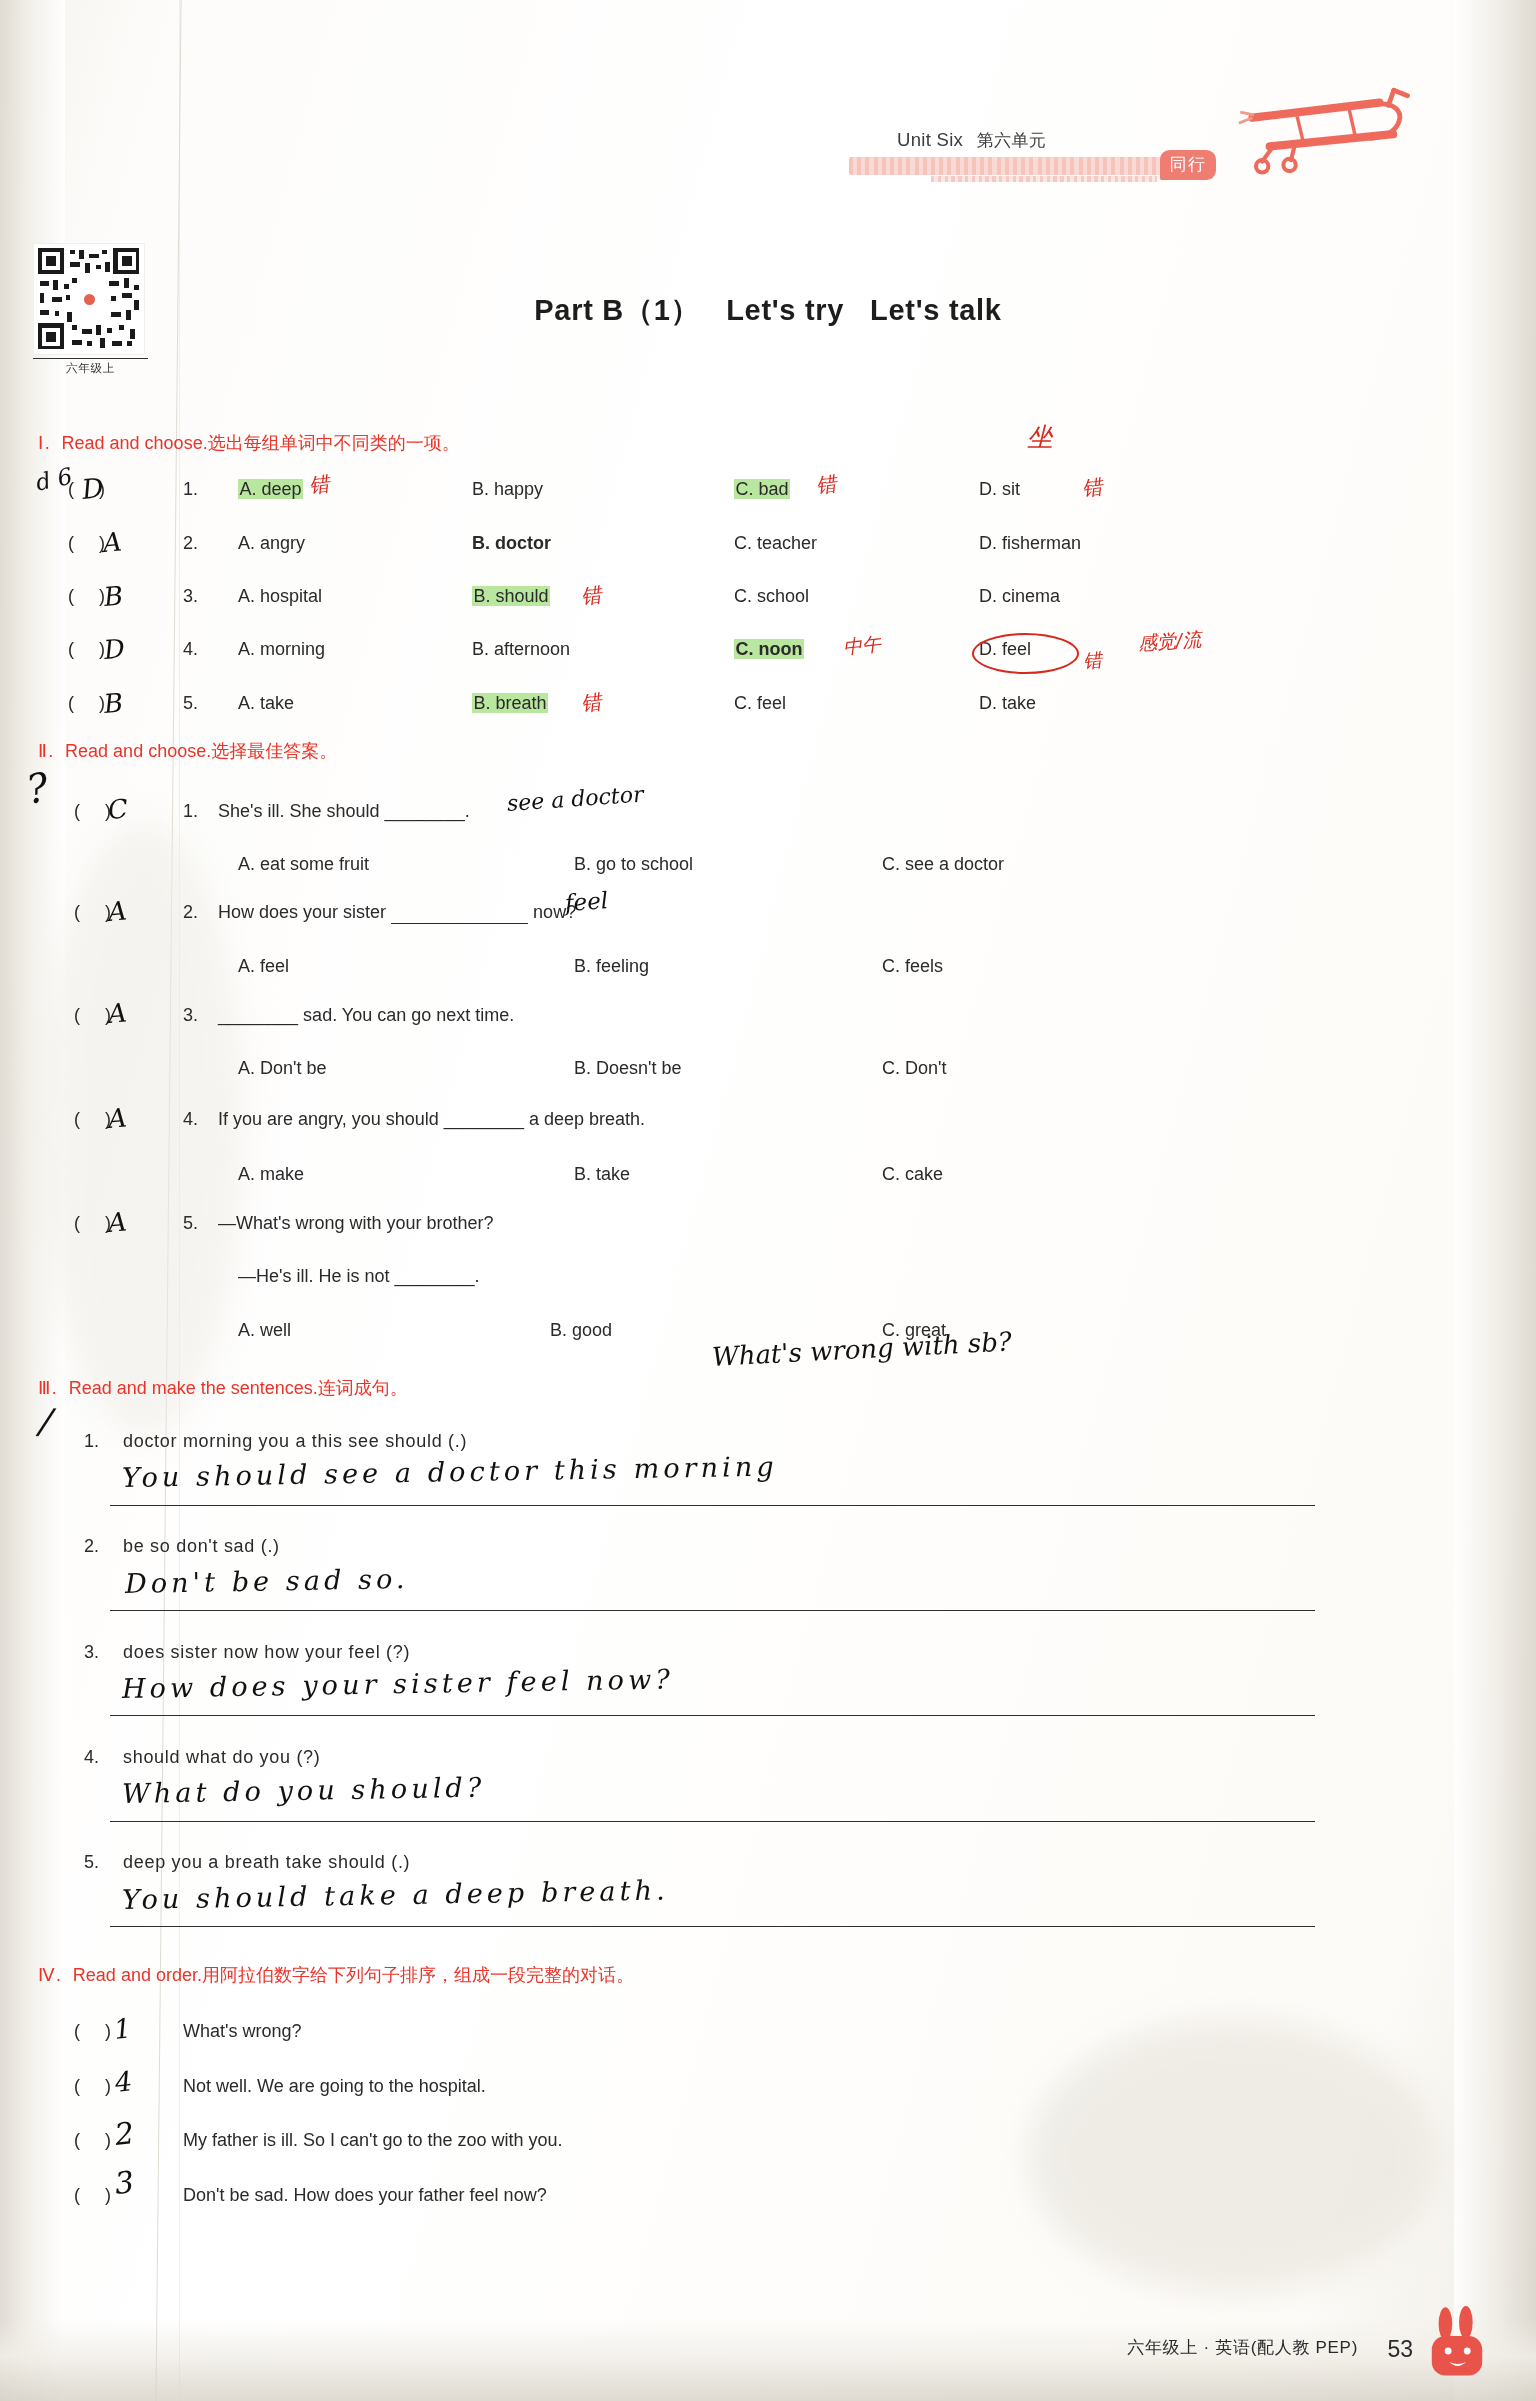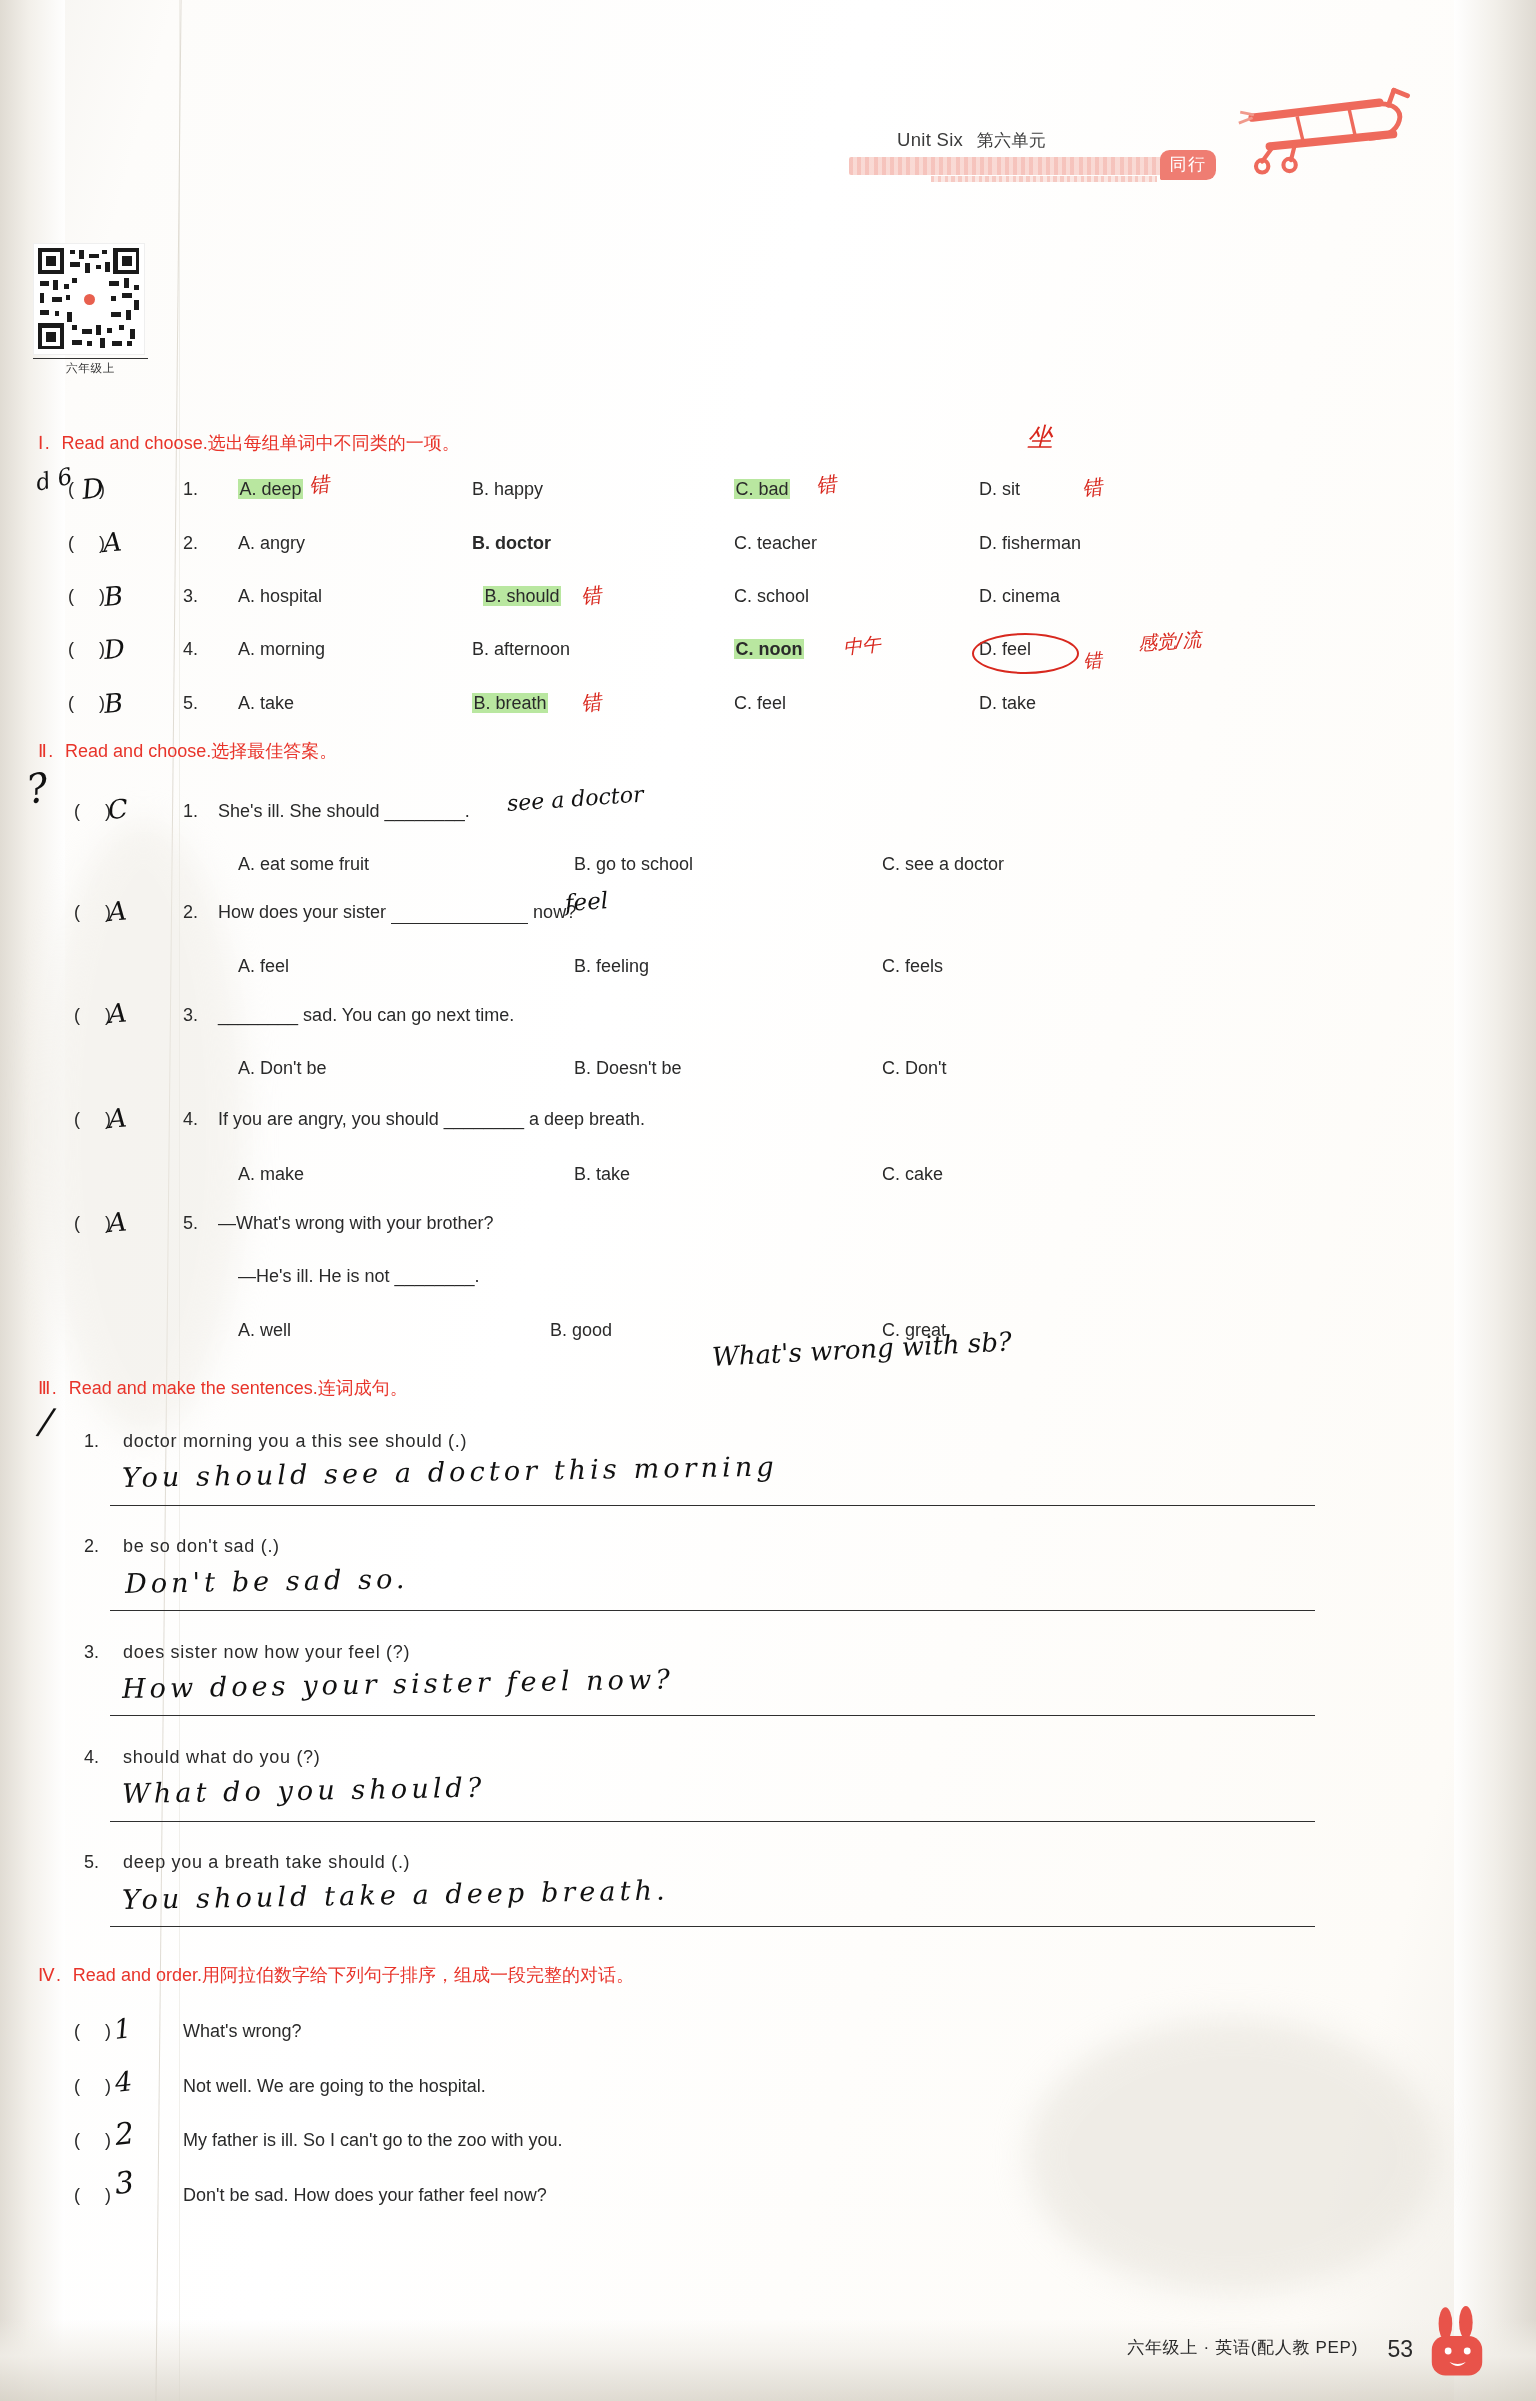--- a/index.html
+++ b/index.html
@@ -316,20 +316,23 @@
       <div class="qr-cell" style="left:38px;top:96px;width:9.6px;height:4.8px;"></div>
       <div class="qr-cell" style="left:53px;top:97px;width:4.8px;height:4.8px;"></div>
       <div class="qr-cell" style="left:66px;top:94px;width:4.8px;height:9.6px;"></div>
       <div class="qr-cell" style="left:78px;top:97px;width:9.6px;height:4.8px;"></div>
       <div class="qr-cell" style="left:93px;top:97px;width:4.8px;height:4.8px;"></div>
       <div class="qr-center"></div>
     </div>
     <div class="qr-caption">六年级上</div>
   </div>
 
+  <div class="main-title">
+    <span>Part B（1）</span><span class="gap"></span><span>Let's try</span><span class="gap"></span><span>Let's talk</span>
+  </div>
 
   <div class="sec-head" style="left:38px; top:431px;">
     <span class="num">Ⅰ</span><span>.</span>
     <span style="margin-left:6.8px">Read and choose.</span><span>选出每组单词中不同类的一项。</span>
   </div>
 
   <div class="paren" style="left:68px; top:479px;">(&nbsp;&nbsp;&nbsp;&nbsp;&nbsp;)</div>
   <div class="line" style="left:183px; top:479px;">1.</div>
   <div class="col" style="left:238px; top:479px;"><span class="hl">A. deep</span></div>
   <div class="col" style="left:472px; top:479px;">B. happy</div>
@@ -339,21 +342,21 @@
   <div class="paren" style="left:68px; top:533px;">(&nbsp;&nbsp;&nbsp;&nbsp;&nbsp;)</div>
   <div class="line" style="left:183px; top:533px;">2.</div>
   <div class="col" style="left:238px; top:533px;">A. angry</div>
   <div class="col" style="left:472px; top:533px;font-weight:bold;">B. doctor</div>
   <div class="col" style="left:734px; top:533px;">C. teacher</div>
   <div class="col" style="left:979px; top:533px;">D. fisherman</div>
 
   <div class="paren" style="left:68px; top:586px;">(&nbsp;&nbsp;&nbsp;&nbsp;&nbsp;)</div>
   <div class="line" style="left:183px; top:586px;">3.</div>
   <div class="col" style="left:238px; top:586px;">A. hospital</div>
-  <div class="col" style="left:472px; top:586px;margin-left:11px;"><span class="hl">B. should</span></div>
+  <div class="col" style="left:472px; top:586px;"><span class="hl">B. should</span></div>
   <div class="col" style="left:734px; top:586px;">C. school</div>
   <div class="col" style="left:979px; top:586px;">D. cinema</div>
 
   <div class="paren" style="left:68px; top:639px;">(&nbsp;&nbsp;&nbsp;&nbsp;&nbsp;)</div>
   <div class="line" style="left:183px; top:639px;">4.</div>
   <div class="col" style="left:238px; top:639px;">A. morning</div>
   <div class="col" style="left:472px; top:639px;">B. afternoon</div>
   <div class="col" style="left:734px; top:639px;font-weight:bold;"><span class="hl">C. noon</span></div>
   <div class="col" style="left:979px; top:639px;">D. feel</div>
   <div class="circle-red" style="left:972px; top:633px; width:103px; height:37px;"></div>

